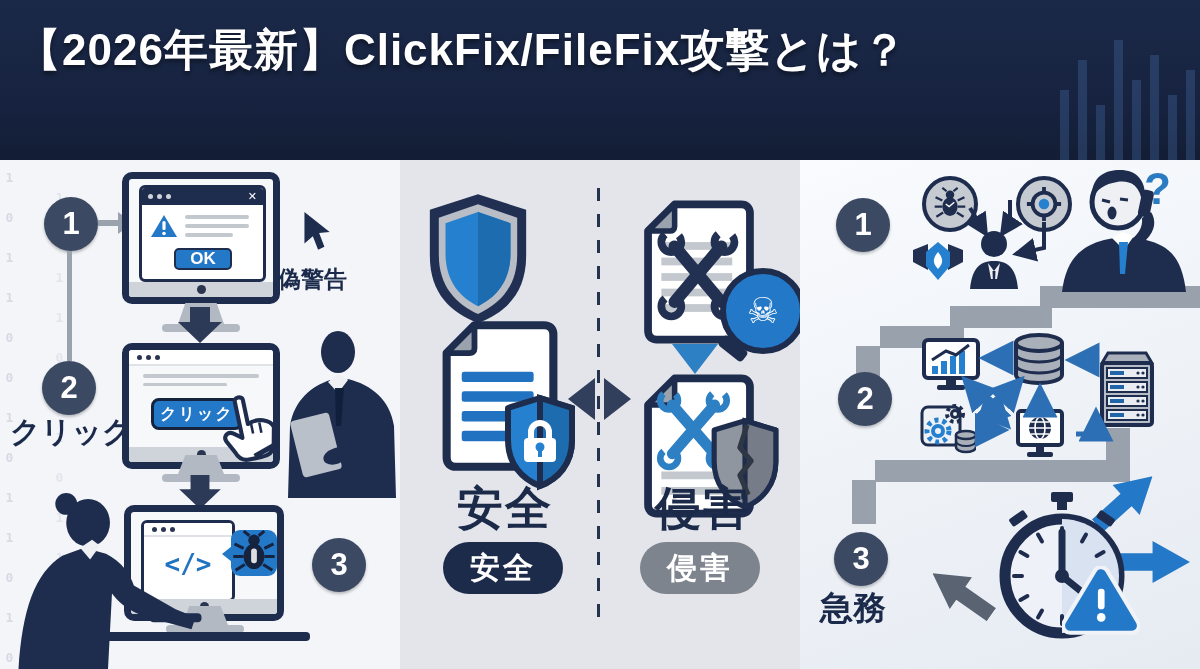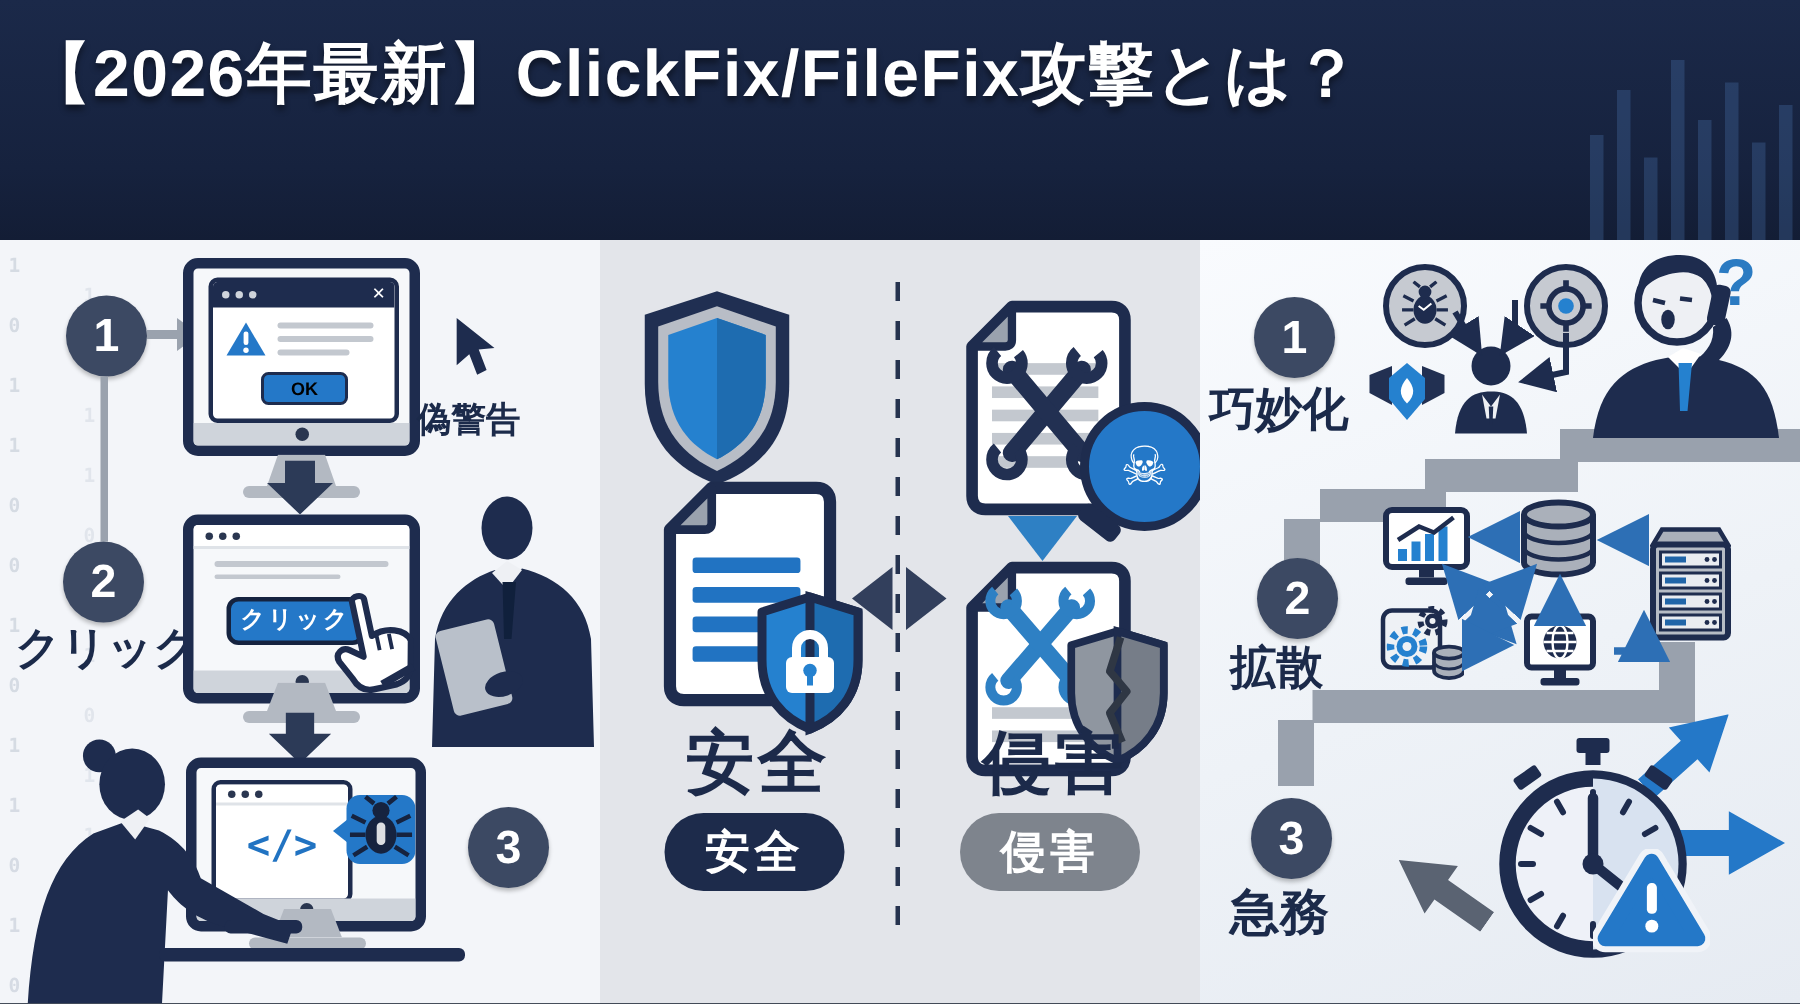--- a/index.html
+++ b/index.html
@@ -36,21 +36,21 @@
   .mdot{width:9px;height:9px;border-radius:50%;background:#2a3650;}
   .mstand{position:absolute;background:#b3b9c2;clip-path:polygon(16% 0,84% 0,100% 100%,0 100%);}
   .mbase{position:absolute;background:#b3b9c2;border-radius:4px;}
   
   .dialog{position:absolute;background:#fff;border:3px solid #1e2c4e;border-radius:6px;overflow:hidden;}
   .dtitle{height:17px;background:#1e2c4e;display:flex;align-items:center;gap:4px;padding:0 6px;}
   .ddot{width:5px;height:5px;border-radius:50%;background:#cfd4db;}
   .dx{margin-left:auto;color:#fff;font-size:11px;font-weight:700;line-height:17px;}
   .gline{position:absolute;background:#c3c8cf;border-radius:2px;height:4px;}
   .okbtn{position:absolute;background:#2478c8;border:2px solid #1e2c4e;border-radius:5px;
-         color:#000000;font-size:12px;font-weight:800;text-align:center;line-height:18px;}
+         color:#ffffff;font-size:17px;font-weight:800;text-align:center;line-height:18px;}
   .clickbtn{position:absolute;background:#2478c8;border:3px solid #15233f;border-radius:8px;
          color:#fff;font-size:16px;font-weight:800;text-align:center;line-height:26px;letter-spacing:2px;}
   .toolbar{height:14px;background:#fff;border-bottom:2px solid #dfe3e8;
            display:flex;align-items:center;gap:4px;padding:0 8px;}
   .tdot{width:5px;height:5px;border-radius:50%;background:#2a3650;}
   .darrow{fill:#2c3a57;}
   
   .divider{width:3px;background:repeating-linear-gradient(180deg,#26334f 0 13px,transparent 13px 26px);}
   .bigword{color:#1c2a4a;font-size:46px;font-weight:800;text-align:center;letter-spacing:2px;}
   .pill{border-radius:27px;color:#fff;font-size:30px;font-weight:800;text-align:center;
@@ -295,21 +295,20 @@
 
     <div class="abs stair" style="left:240px;top:126px;width:160px;height:22px"></div>
     <div class="abs stair" style="left:150px;top:146px;width:102px;height:22px"></div>
     <div class="abs stair" style="left:80px;top:166px;width:84px;height:22px"></div>
     <div class="abs stair" style="left:56px;top:186px;width:24px;height:36px"></div>
     <div class="abs stair" style="left:306px;top:268px;width:24px;height:44px"></div>
     <div class="abs stair" style="left:75px;top:300px;width:255px;height:22px"></div>
     <div class="abs stair" style="left:52px;top:320px;width:24px;height:44px"></div>
 
     <div class="abs numc" style="left:36px;top:38px">1</div>
-    <div class="abs steplabel" style="left:6px;top:92px;width:120px;font-size:31px">巧妙化</div>
 
     <div class="abs iconcirc" style="left:122px;top:16px;width:48px;height:48px">
       <svg width="34" height="34" viewBox="0 0 40 40">
         <ellipse cx="20" cy="23" rx="9" ry="11" fill="#1e2c4e"></ellipse>
         <circle cx="20" cy="9" r="5" fill="#1e2c4e"></circle>
         <path d="M16,5 L11,1 M24,5 L29,1 M11,16 L3,12 M11,23 L2,23 M12,30 L4,35 M29,16 L37,12 M29,23 L38,23 M28,30 L36,35" stroke="#1e2c4e" stroke-width="2.6" fill="none"></path>
         <path d="M15,20 L19,23 L25,18" stroke="#fff" stroke-width="1.6" fill="none"></path>
       </svg>
     </div>
     <div class="abs iconcirc" style="left:216px;top:16px;width:48px;height:48px">
@@ -349,21 +348,20 @@
       <ellipse cx="54" cy="47" rx="4.5" ry="6.5" fill="#1e2c4e"></ellipse>
       <path d="M44,34 L52,36 M62,33 L70,34" stroke="#1e2c4e" stroke-width="3"></path>
       <rect x="82" y="24" width="12" height="27" rx="4" fill="#1e2c4e" transform="rotate(12 88 37)"></rect>
       <path d="M88,74 C98,64 98,54 93,46 L84,52 C85,62 80,68 73,74 Z" fill="#1e2c4e"></path>
       <polygon points="54,72 66,84 76,70 64,66" fill="#fff"></polygon>
       <polygon points="61,76 70,76 67,108 62,108" fill="#2581cf"></polygon>
     </svg>
     <div class="abs qmark" style="left:344px;top:4px">?</div>
 
     <div class="abs numc" style="left:38px;top:212px">2</div>
-    <div class="abs steplabel" style="left:20px;top:264px;width:100px;font-size:31px">拡散</div>
 
     <svg class="abs" style="left:122px;top:178px" width="58" height="56" viewBox="0 0 58 56">
       <rect x="2" y="2" width="54" height="38" rx="4" fill="#fff" stroke="#1e2c4e" stroke-width="4"></rect>
       <rect x="10" y="28" width="6" height="8" fill="#2581cf"></rect>
       <rect x="19" y="23" width="6" height="13" fill="#2581cf"></rect>
       <rect x="28" y="18" width="6" height="18" fill="#2581cf"></rect>
       <rect x="37" y="13" width="6" height="23" fill="#2581cf"></rect>
       <path d="M10,22 L24,13 L34,17 L47,7" stroke="#1e2c4e" stroke-width="3" fill="none"></path>
       <rect x="24" y="40" width="10" height="7" fill="#1e2c4e"></rect>
       <rect x="15" y="47" width="28" height="5" rx="2" fill="#1e2c4e"></rect>

